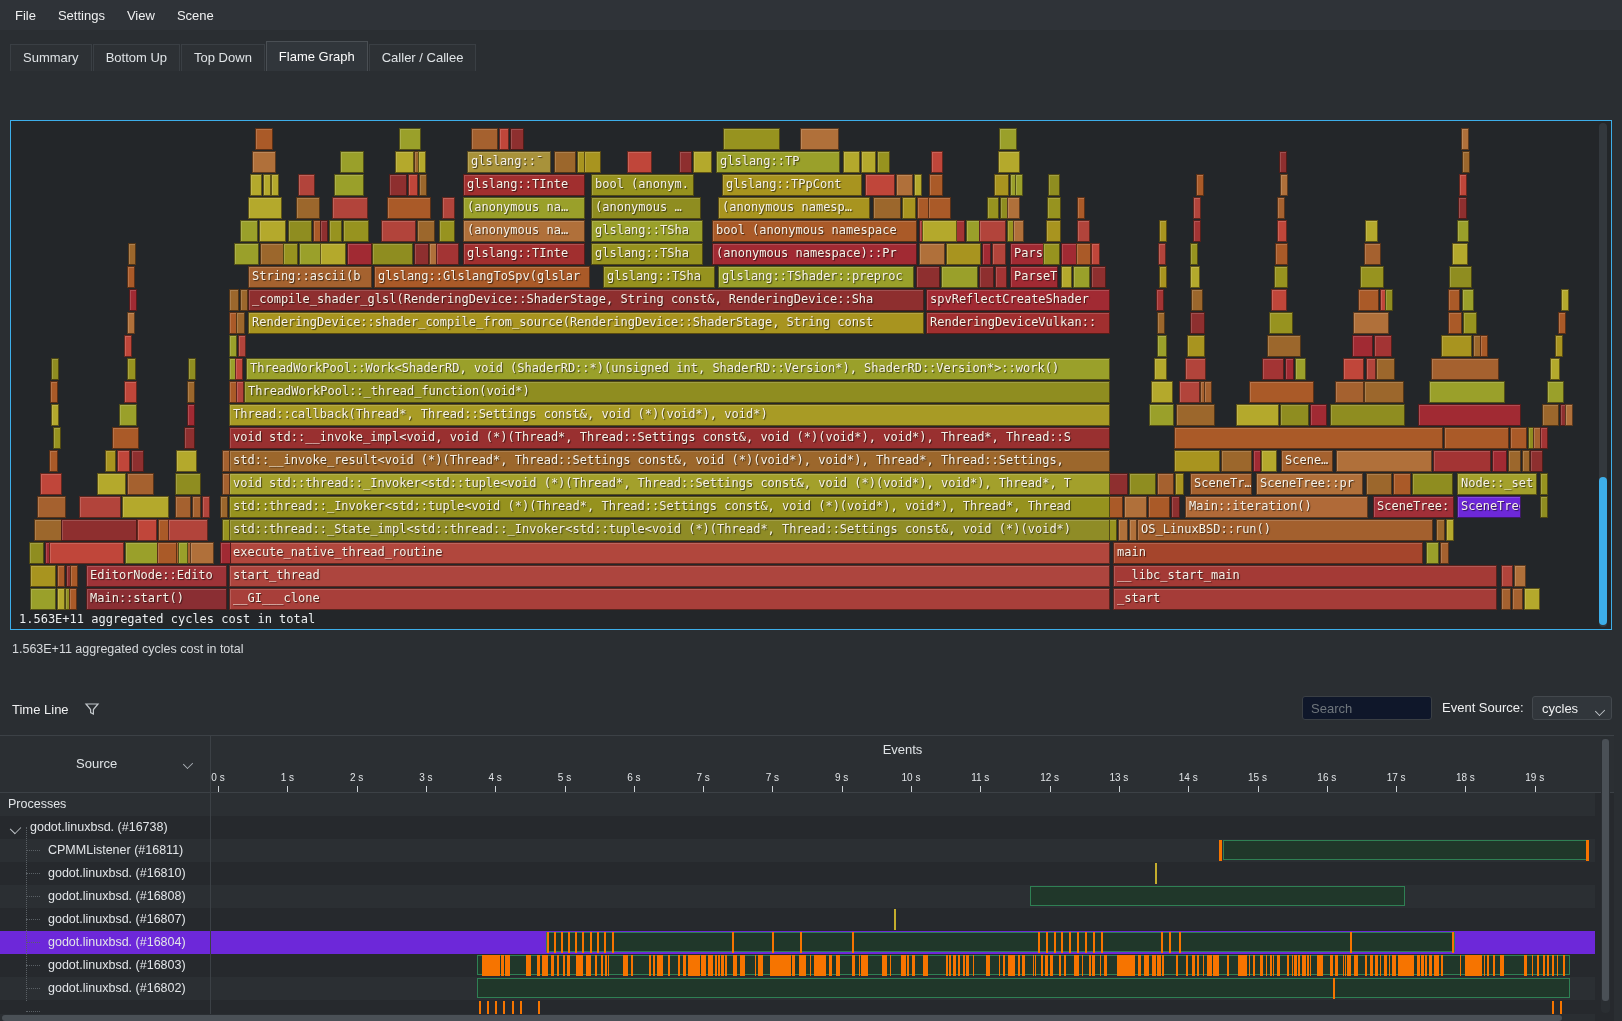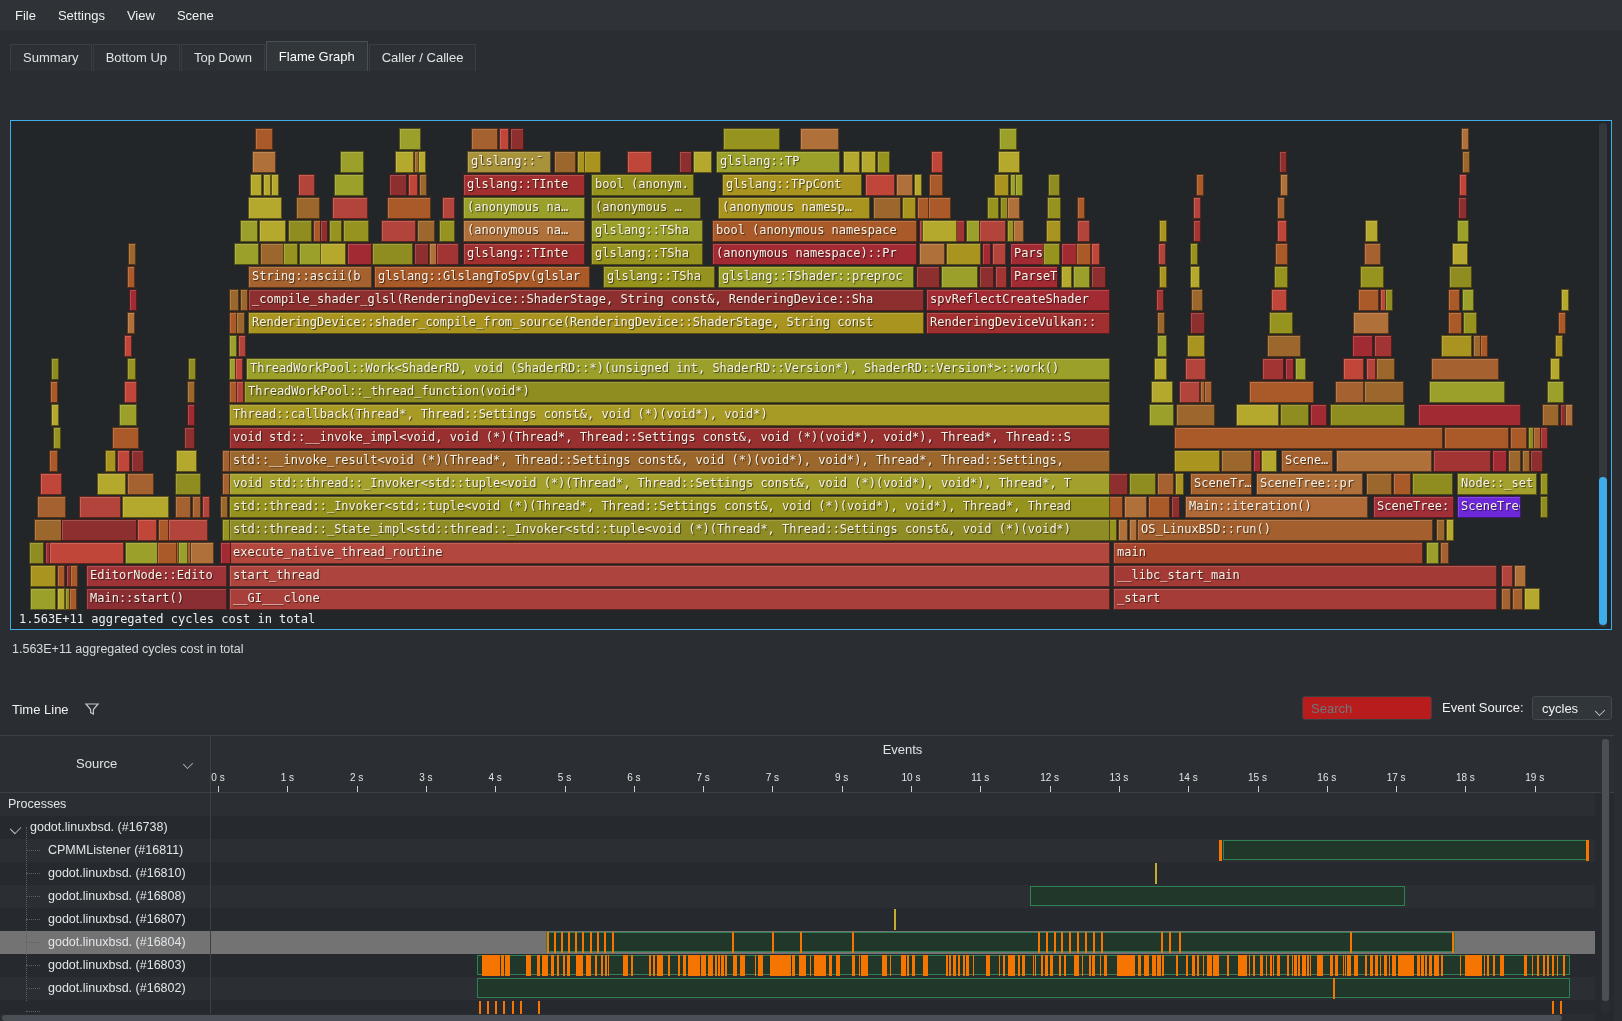--- a/index.html
+++ b/index.html
@@ -35,21 +35,21 @@
     color:#f6f1e7;text-shadow:1px 1px 1px rgba(0,0,0,.6);padding:0 3px;cursor:pointer;}
   .fstatus{position:absolute;left:8px;bottom:3px;font-family:"DejaVu Sans Mono","Liberation Mono",monospace;font-size:12px;color:#eceff1;}
   .fscroll-track{position:absolute;right:4px;top:2px;width:8px;height:504px;background:#33383d;border-radius:4px;}
   .fscroll-thumb{position:absolute;right:4px;width:8px;background:#3daee9;border-radius:4px;cursor:pointer;}
 
   .aggline{position:absolute;left:12px;top:642px;font-size:12.5px;color:#d7dadd;}
 
   
   .tl-title{position:absolute;left:12px;top:702px;font-size:13px;color:#eff0f1;}
   .funnel{position:absolute;left:84px;top:701px;width:16px;height:16px;cursor:pointer;}
-  .tl-search{position:absolute;left:1302px;top:696px;width:130px;height:24px;background:#b91c1c;border:1px solid #3a3f44;border-radius:3px;box-sizing:border-box;color:#eff0f1;font-size:13px;padding:0 8px;outline:none;}
+  .tl-search{position:absolute;left:1302px;top:696px;width:130px;height:24px;background:#0f172a;border:1px solid #3a3f44;border-radius:3px;box-sizing:border-box;color:#eff0f1;font-size:13px;padding:0 8px;outline:none;}
   .tl-search::placeholder{color:#6f767c;}
   .tl-evlabel{position:absolute;left:1442px;top:700px;font-size:13px;}
   .tl-combo{position:absolute;left:1532px;top:696px;width:80px;height:24px;}
 
   
   .tltable{position:absolute;left:0;top:735px;width:1614px;height:286px;background:#26292d;border-top:1px solid #3c4146;}
   .tlhead{position:absolute;left:0;top:0;width:100%;height:56px;background:#2b2f33;border-bottom:1px solid #3c4146;}
   .colsep{position:absolute;left:210px;top:0;width:1px;height:286px;background:#3c4146;}
   .srchead{position:absolute;left:0;top:0;width:210px;height:56px;font-size:13px;color:#dfe3e6;}
   .srchead .txt{position:absolute;left:76px;top:20px;}
@@ -548,21 +548,21 @@
             <div class="tbar" style="left: 820px; top: 1px; width: 375px;"></div>
           </div>
         </div>
         <div class="tlrow" style="top: 115px; background: rgb(38, 41, 45);">
           <div class="lab" style="left: 48px;">godot.linuxbsd. (#16807)</div>
           <div class="stub" style="left: 26px; width: 14px; top: 11px;"></div>
           <div style="position: absolute; left: 210px; top: 0px; width: 1385px; height: 23px; overflow: hidden;">
             <div class="etick" style="left: 684px; top: 1px; width: 2px; background: rgb(196, 173, 45);"></div>
           </div>
         </div>
-        <div class="tlrow" style="top: 138px; background: #737373;">
+        <div class="tlrow" style="top: 138px; background: #6d28d9;">
           <div class="lab" style="left: 48px;">godot.linuxbsd. (#16804)</div>
           <div class="stub" style="left: 26px; width: 14px; top: 11px;"></div>
           <div style="position: absolute; left: 210px; top: 0px; width: 1385px; height: 23px; overflow: hidden;">
             <div class="tbar" style="left: 336px; top: 1px; width: 909px;"></div>
             <div class="etick" style="left: 337px; top: 1px; width: 2px; background: rgb(246, 116, 0);"></div>
             <div class="etick" style="left: 344px; top: 1px; width: 2px; background: rgb(246, 116, 0);"></div>
             <div class="etick" style="left: 351px; top: 1px; width: 2px; background: rgb(246, 116, 0);"></div>
             <div class="etick" style="left: 358px; top: 1px; width: 2px; background: rgb(246, 116, 0);"></div>
             <div class="etick" style="left: 365px; top: 1px; width: 2px; background: rgb(246, 116, 0);"></div>
             <div class="etick" style="left: 372px; top: 1px; width: 2px; background: rgb(246, 116, 0);"></div>

